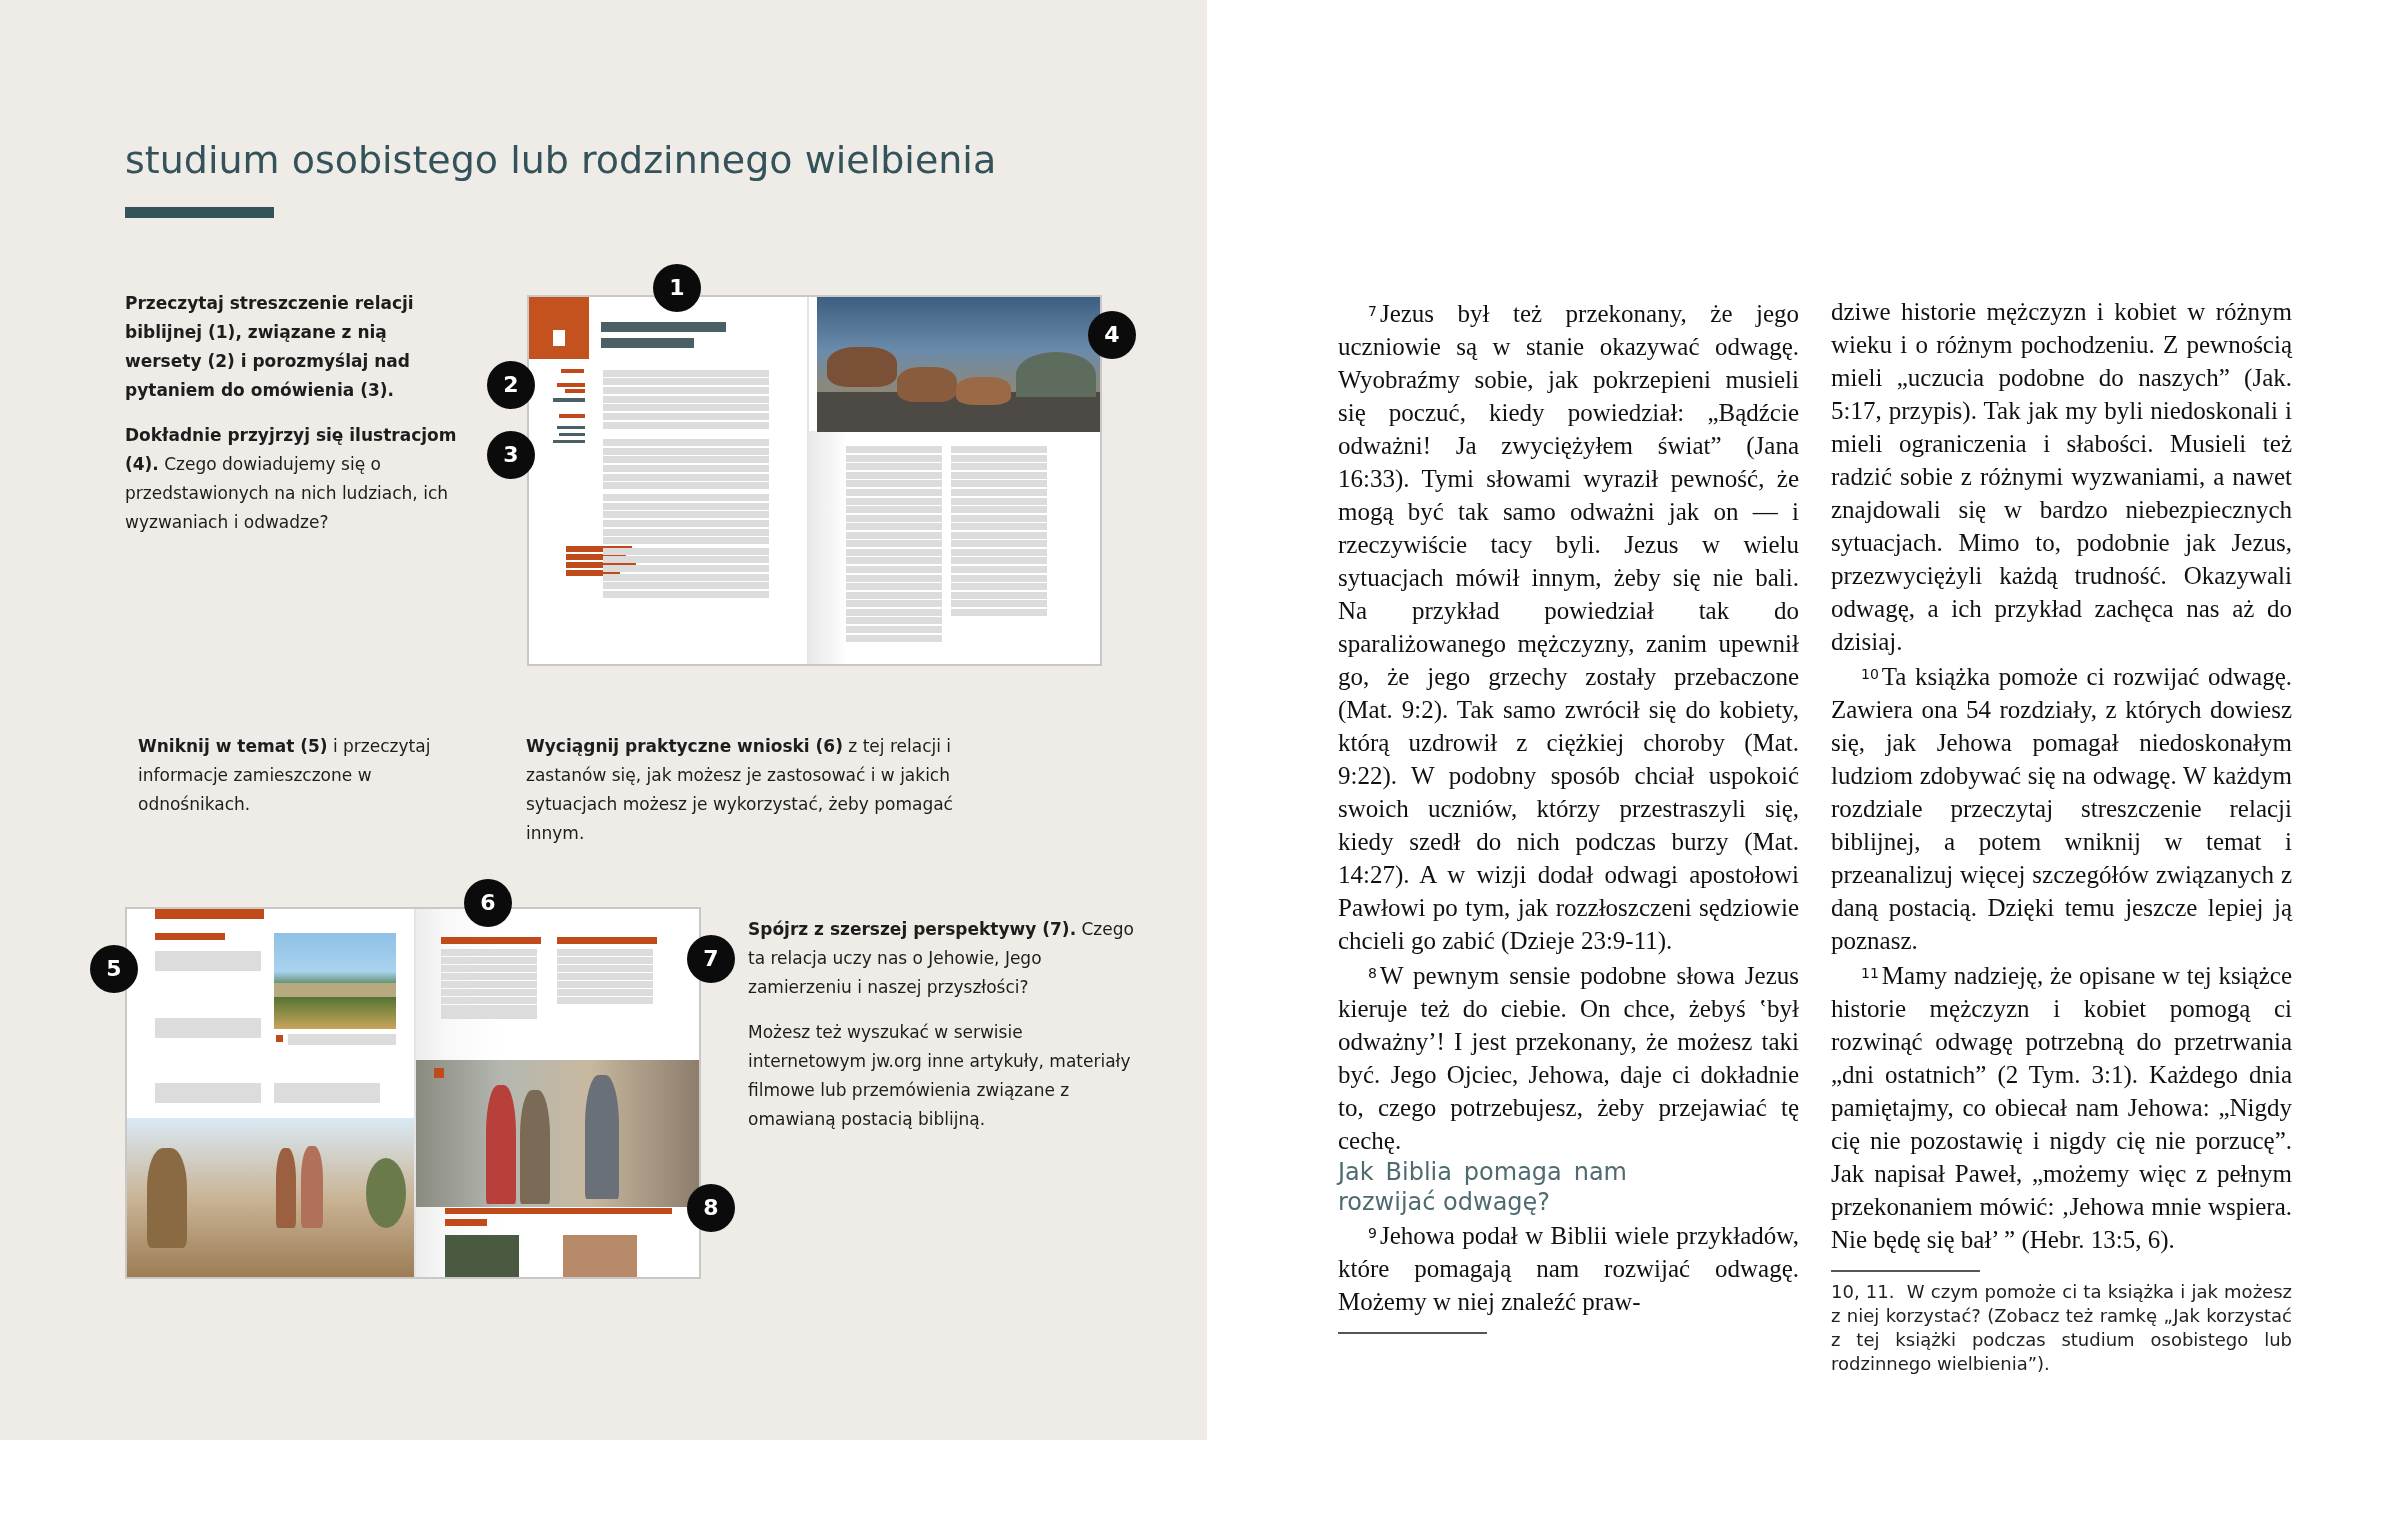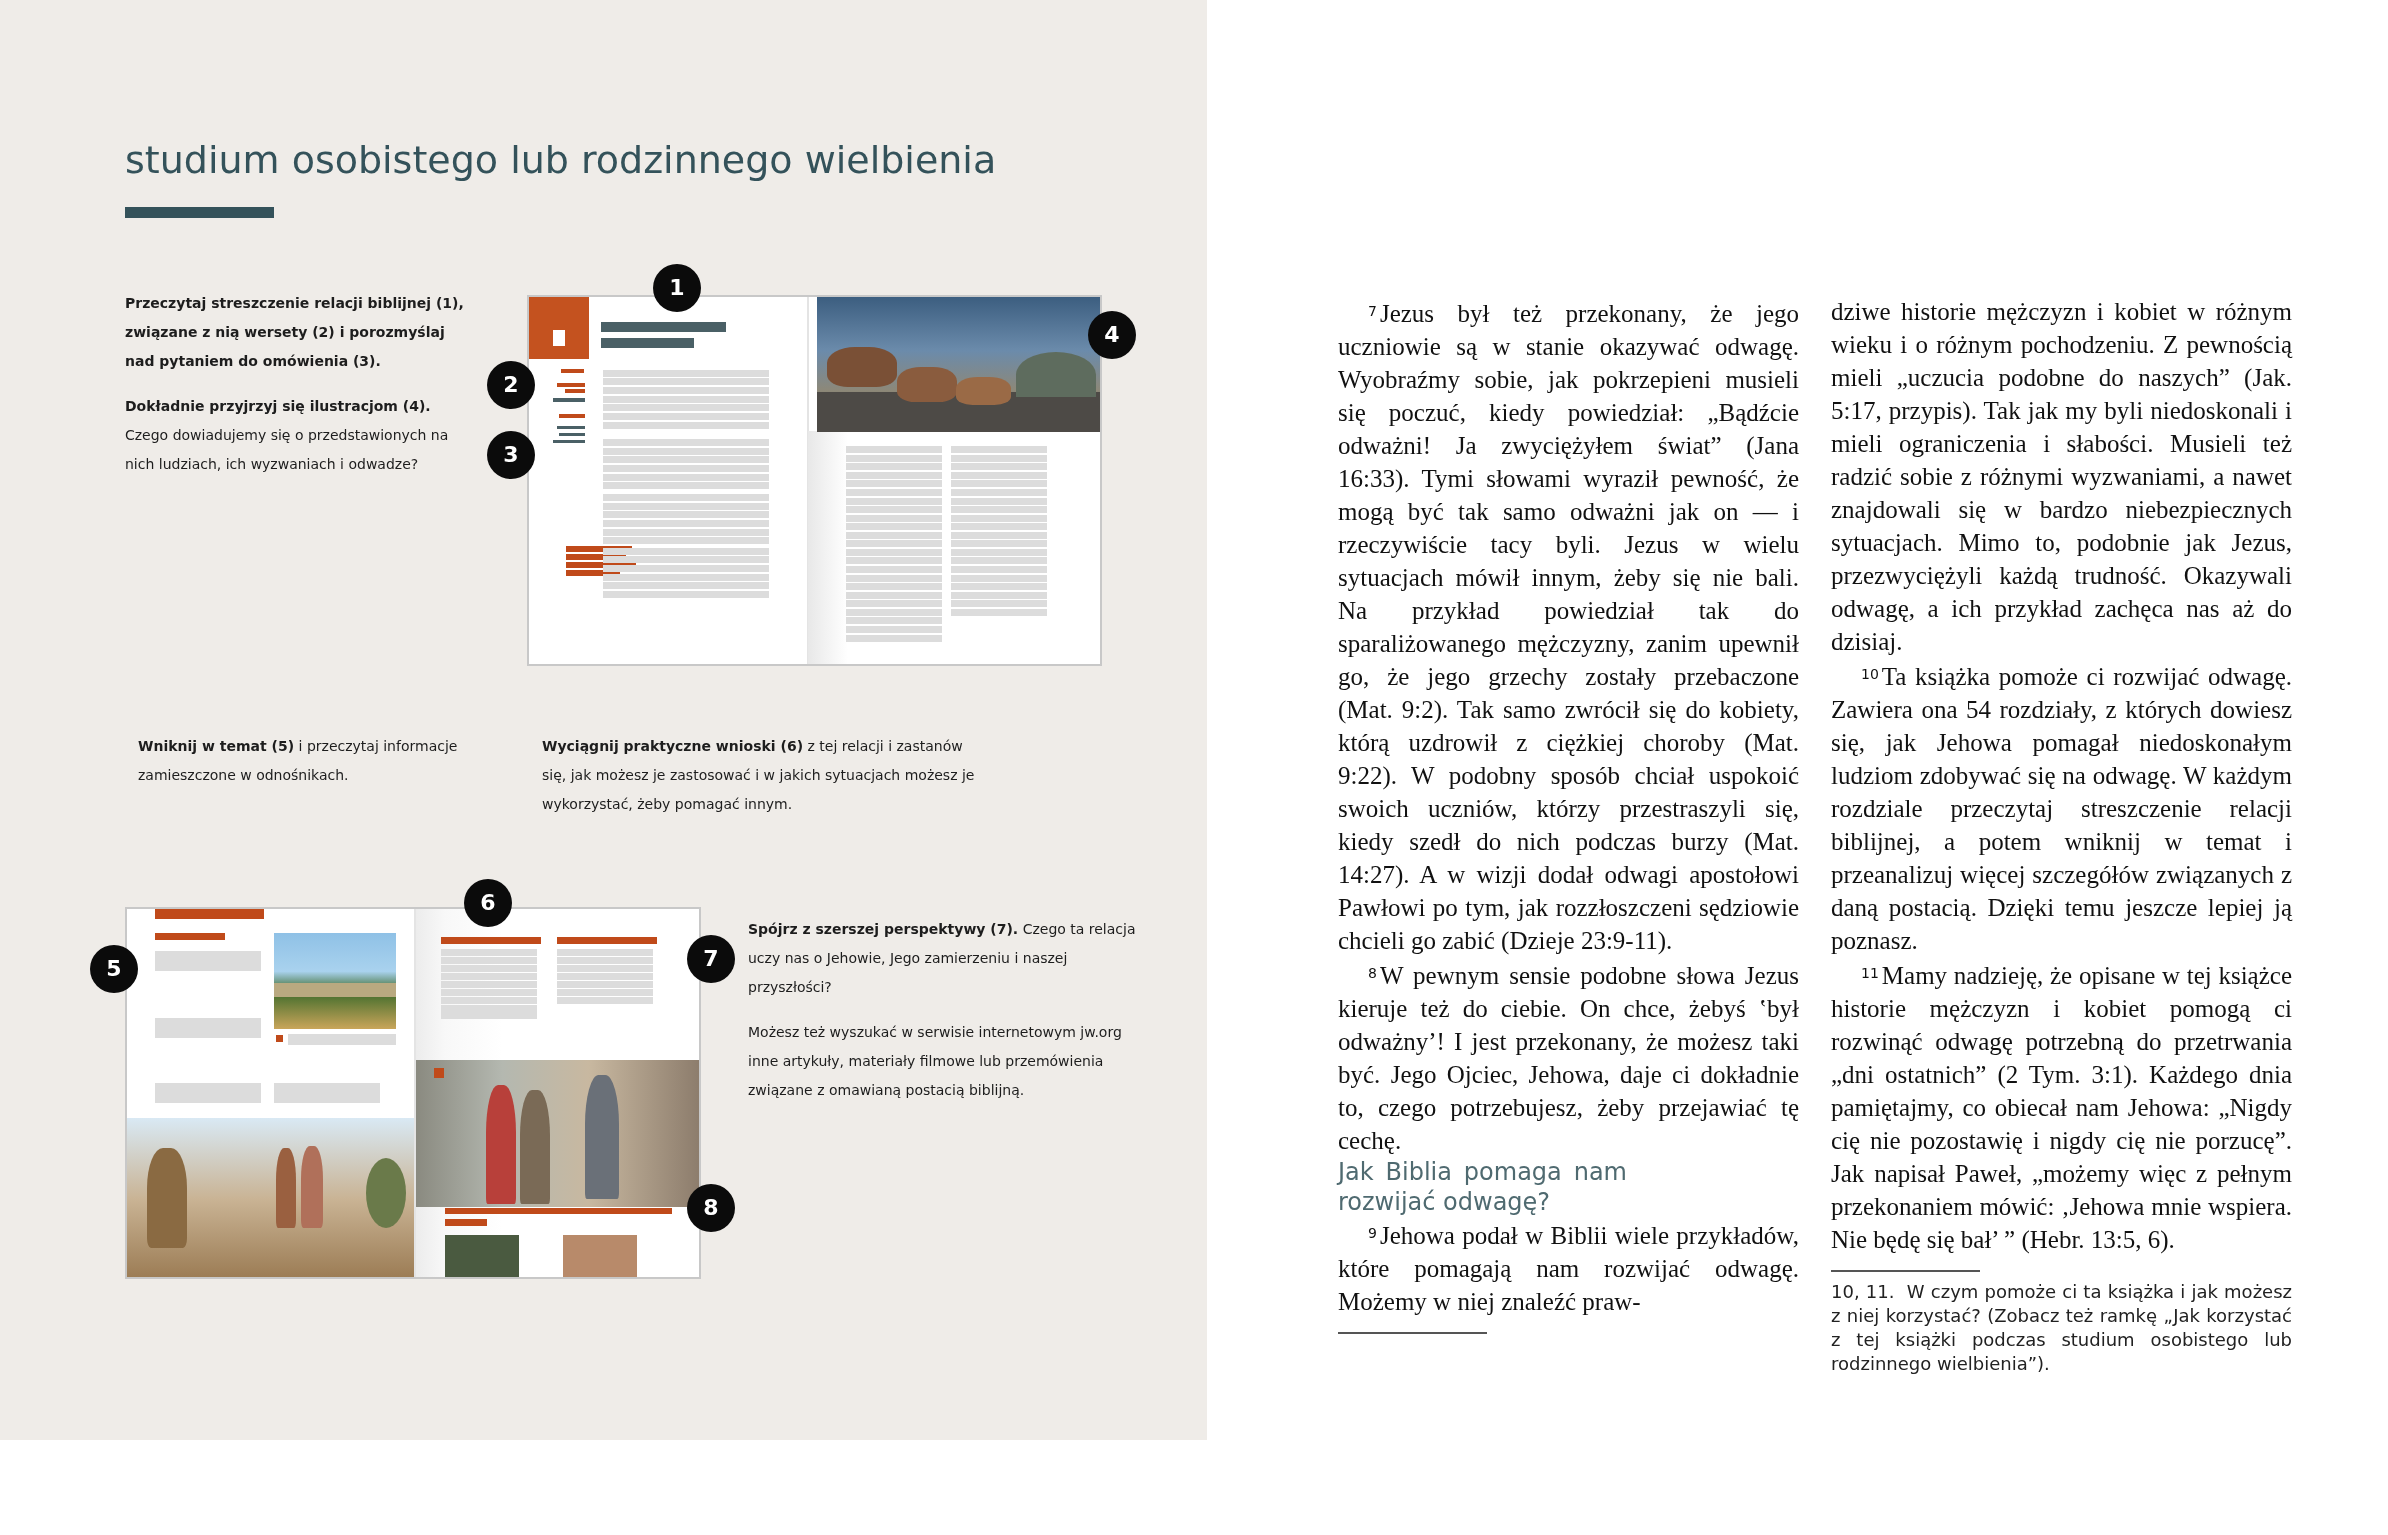--- a/index.html
+++ b/index.html
@@ -2,21 +2,21 @@
 <html><head>
 <meta charset="utf-8">
 <style>
   html,body{margin:0;padding:0;}
   body{width:2388px;height:1535px;position:relative;background:#ffffff;overflow:hidden;}
   .panel{position:absolute;left:0;top:0;width:1207px;height:1440px;background:#efece8;}
   .sans{font-family:"DejaVu Sans","Liberation Sans",sans-serif;}
   .serif{font-family:"Liberation Serif","DejaVu Serif",serif;}
   .title{position:absolute;left:125px;top:94px;width:995px;color:#34525a;font-size:38px;line-height:44px;font-weight:normal;margin:0;}
   .title-bar{position:absolute;left:125px;top:207px;width:149px;height:11px;background:#34525a;}
-  .instr{position:absolute;color:#1d1d1d;font-size:14px;line-height:29px;}
+  .instr{position:absolute;color:#1d1d1d;font-size:17px;line-height:29px;}
   .instr p{margin:0 0 16px 0;}
   .instr b{font-weight:bold;}
   .marker{position:absolute;width:48px;height:48px;border-radius:50%;background:#0b0b0b;color:#fff;font-weight:bold;font-size:22px;line-height:48px;text-align:center;font-family:"DejaVu Sans",sans-serif;}
   .mock{position:absolute;background:#fff;border:2px solid #c8c8c8;box-sizing:border-box;overflow:hidden;}
   .gl{position:absolute;height:7px;background:#dcdcdc;}
   .tl{position:absolute;height:10px;background:#4a6066;}
   .ol{position:absolute;height:6px;background:#c04a1a;}
   .col{position:absolute;top:295px;width:461px;color:#111;font-size:25px;line-height:33px;text-align:justify;}
   .col p{margin:0;text-indent:30px;}
   .col sup{font-size:14px;vertical-align:6px;margin-right:3px;font-family:"DejaVu Sans",sans-serif;}
@@ -143,21 +143,21 @@
   </div>
 
 <div class="marker" style="left:653px;top:264px;">1</div>
 <div class="marker" style="left:487px;top:361px;">2</div>
 <div class="marker" style="left:487px;top:431px;">3</div>
 <div class="marker" style="left:1088px;top:311px;">4</div>
 
 <div class="instr sans" style="left:138px;top:732px;width:338px;">
   <b>Wniknij w temat (5)</b><span> i przeczytaj informacje zamieszczone w odnośnikach.</span>
 </div>
-<div class="instr sans" style="left:526px;top:732px;width:448px;margin-left:16px;">
+<div class="instr sans" style="left:526px;top:732px;width:448px;">
   <b>Wyciągnij praktyczne wnioski (6)</b><span> z tej relacji i zastanów się, jak możesz je zastosować i w jakich sytuacjach możesz je wykorzystać, żeby pomagać innym.</span>
 </div>
 
 <div class="mock" style="left:125px;top:907px;width:576px;height:372px;">
   <div class="ol" style="left:28px;top:0;width:109px;height:10px"></div>
   <div class="ol" style="left:28px;top:24px;width:70px;height:7px"></div>
   <div id="m2lines"></div>
   <div style="position:absolute;left:147px;top:24px;width:122px;height:96px;background:linear-gradient(180deg,#8fc1e6 0%,#a9d2ee 40%,#3c6a2a 60%,#c9a55a 100%);">
     <div style="position:absolute;left:0;top:50px;width:100%;height:14px;background:#b9a980;"></div>
   </div>

